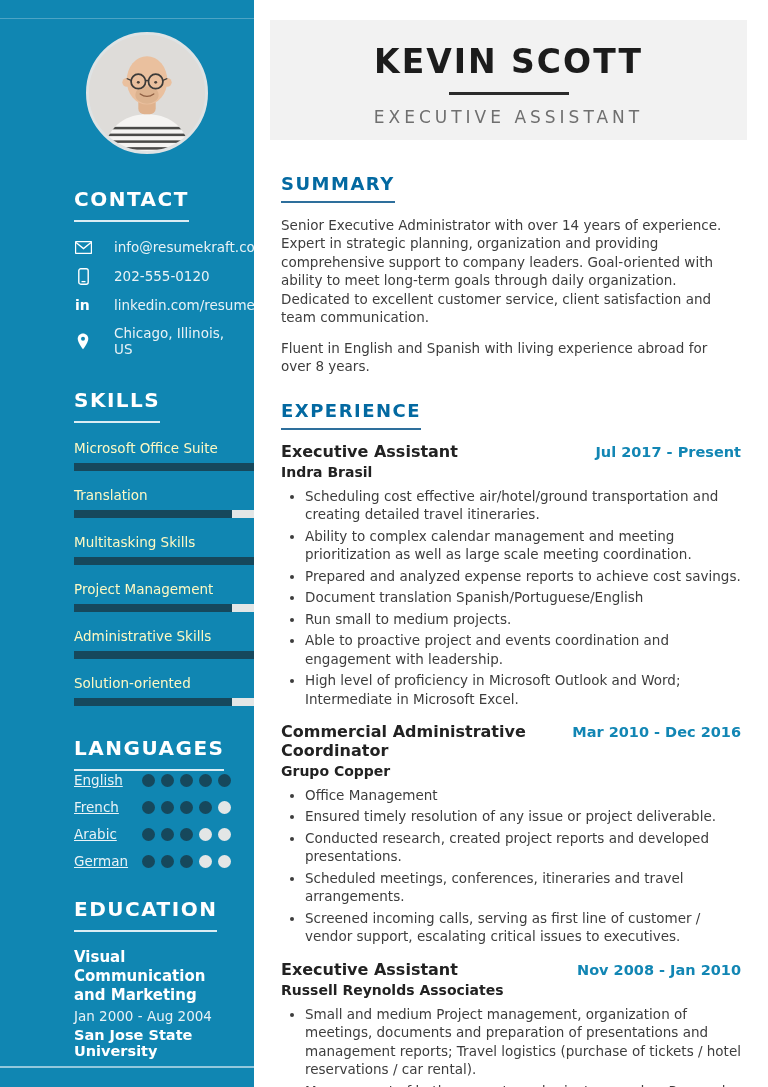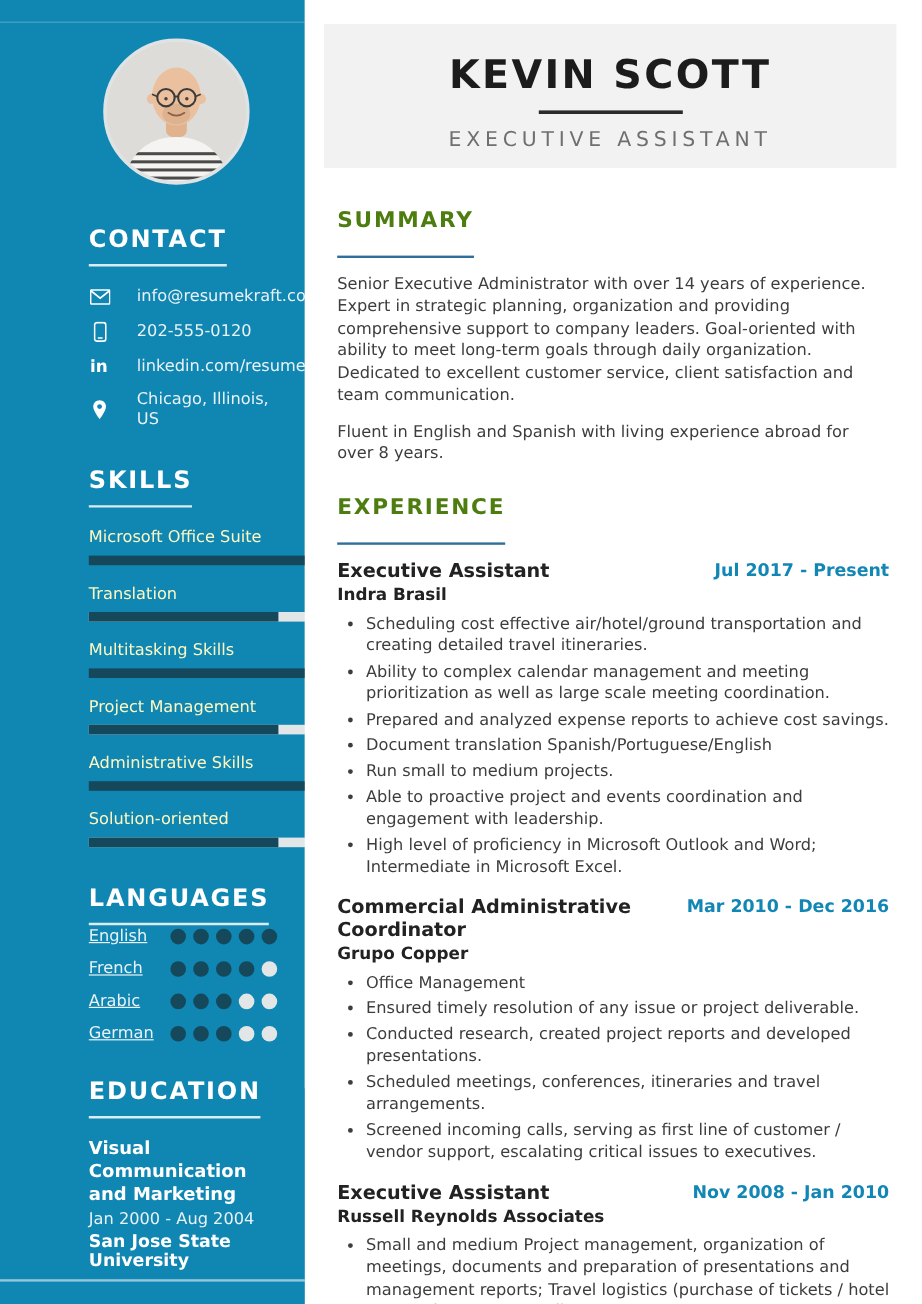--- a/index.html
+++ b/index.html
@@ -133,23 +133,23 @@
 
   .content { padding: 0 27px; }
 
   .main-section.summary { margin-top: 33px; }
   .main-section.experience { margin-top: 24px; }
 
   .main-heading {
     display: inline-block;
     font-size: 18px;
     font-weight: bold;
-    color: #4d7c0f;
+    color: #0369a1;
     letter-spacing: 1.5px;
-    padding-bottom: 19px;
+    padding-bottom: 7px;
     border-bottom: 2px solid #2e6f9c;
     margin-bottom: 13px;
     text-align: center;
   }
 
   .para {
     font-size: 13.5px;
     line-height: 1.37;
     color: #3d3d3d;
     margin-bottom: 12px;

